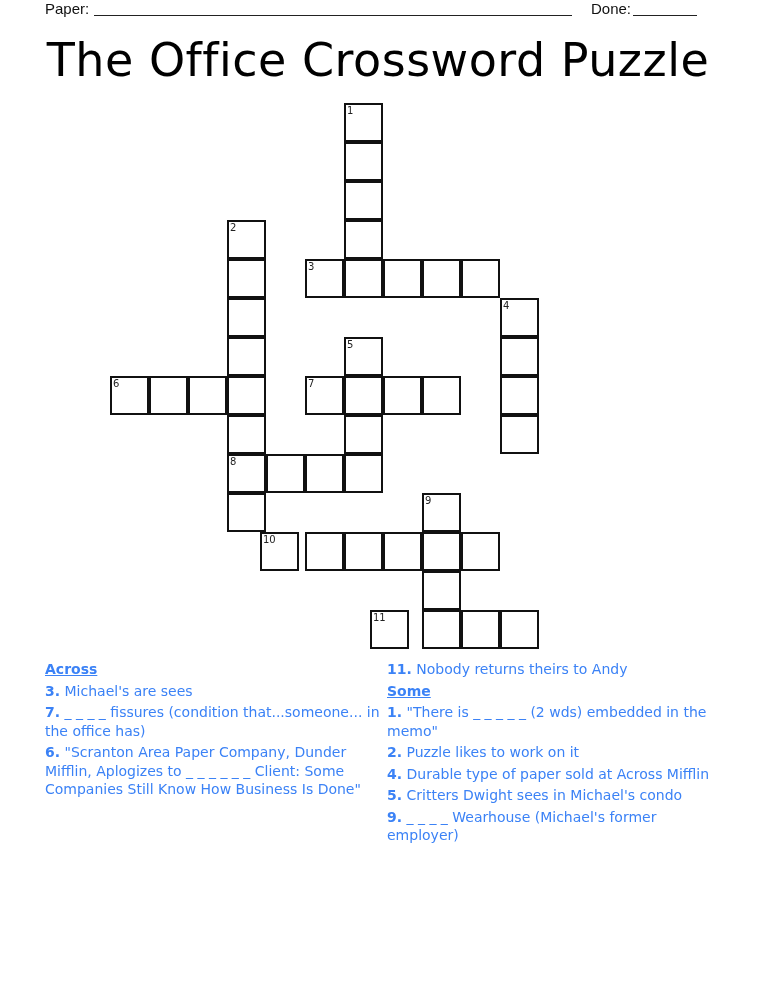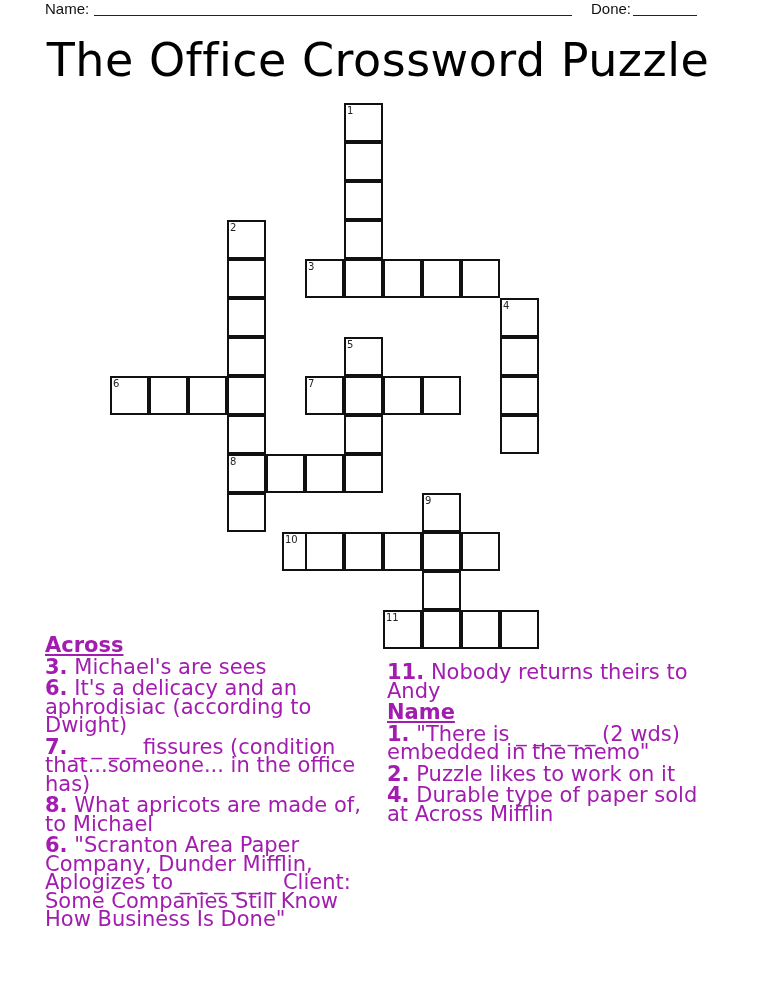--- a/index.html
+++ b/index.html
@@ -10,33 +10,33 @@
   .header-line .name-blank { position: absolute; left: 49px; top: 15px; width: 478px; border-bottom: 1px solid #222; }
   .header-line .date-label { position: absolute; left: 546px; top: 0; }
   .header-line .date-blank { position: absolute; left: 588px; top: 15px; width: 64px; border-bottom: 1px solid #222; }
   .title { position: absolute; top: 30px; left: 0; width: 756px; text-align: center;
     font-family: "DejaVu Sans", sans-serif; font-size: 46px; line-height: 60px; letter-spacing: 0.5px; color: #000; }
   .grid { position: absolute; left: 0; top: 0; width: 768px; height: 660px; }
   .cell { position: absolute; width: 39px; height: 39px; box-sizing: border-box;
     border: 2px solid #111; background: #fff; margin-left: -1px; margin-top: -1px; }
   .cell .num { position: absolute; left: 1px; top: 0px; font-family: "DejaVu Sans", sans-serif;
     font-size: 10px; line-height: 11px; color: #222; }
-  .clues { position: absolute; top: 636px; font-family: "DejaVu Sans", sans-serif;
-    font-size: 21px; line-height: 18.5px; color: #a21caf; }
+  .clues { position: absolute; top: 660px; font-family: "DejaVu Sans", sans-serif;
+    font-size: 14px; line-height: 18.5px; color: #3b82f6; }
   .clues.left { left: 45px; width: 340px; }
-  .clues.right { left: 387px; width: 330px; margin-top: 27px; }
+  .clues.right { left: 387px; width: 330px; }
   .section-head { text-decoration: underline; font-weight: bold; margin-bottom: 3px; }
   .clue { margin-bottom: 3px; }
   .clue .cnum { font-weight: bold; }
 </style>
 </head>
 <body>
 
 <div class="header-line">
-  <span class="name-label">Name:</span>
+  <span class="name-label">Paper:</span>
   <span class="name-blank"></span>
   <span class="date-label">Done:</span>
   <span class="date-blank"></span>
 </div>
 
 <div class="title">The Office Crossword Puzzle</div>
 
 <div class="grid" id="grid">
     <div class="cell" style="left: 345px; top: 104px;">
       <span class="num">1</span>
@@ -86,42 +86,42 @@
     <div class="cell" style="left: 384px; top: 377px;"></div>
     <div class="cell" style="left: 423px; top: 377px;"></div>
     <div class="cell" style="left: 267px; top: 455px;"></div>
     <div class="cell" style="left: 306px; top: 455px;"></div>
     <div class="cell" style="left: 423px; top: 494px;">
       <span class="num">9</span>
     </div>
     <div class="cell" style="left: 423px; top: 533px;"></div>
     <div class="cell" style="left: 423px; top: 572px;"></div>
     <div class="cell" style="left: 423px; top: 611px;"></div>
-    <div class="cell" style="left: 283px; top: 533px;">
+    <div class="cell" style="left: 261px; top: 533px;">
       <span class="num">10</span>
     </div>
     <div class="cell" style="left: 306px; top: 533px;"></div>
     <div class="cell" style="left: 345px; top: 533px;"></div>
     <div class="cell" style="left: 384px; top: 533px;"></div>
     <div class="cell" style="left: 462px; top: 533px;"></div>
-    <div class="cell" style="left: 384px; top: 611px;">
+    <div class="cell" style="left: 371px; top: 611px;">
       <span class="num">11</span>
     </div>
     <div class="cell" style="left: 462px; top: 611px;"></div>
     <div class="cell" style="left: 501px; top: 611px;"></div>
   </div>
 
 <div class="clues left">
   <div class="section-head">Across</div>
   <div class="clue"><span class="cnum">3.</span> <span>Michael's are sees</span></div>
-  <div class="clue"><span class="cnum">6.</span> <span>It's a delicacy and an aphrodisiac (according to Dwight)</span></div>
   <div class="clue"><span class="cnum">7.</span> <span>_ _ _ _ fissures (condition that...someone... in the office has)</span></div>
-  <div class="clue"><span class="cnum">8.</span> <span>What apricots are made of, to Michael</span></div>
   <div class="clue"><span class="cnum">6.</span> <span>"Scranton Area Paper Company, Dunder Mifflin, Aplogizes to _ _ _ _ _ _ Client: Some Companies Still Know How Business Is Done"</span></div>
 </div>
 
 <div class="clues right">
   <div class="clue"><span class="cnum">11.</span> <span>Nobody returns theirs to Andy</span></div>
-  <div class="section-head">Name</div>
+  <div class="section-head">Some</div>
   <div class="clue"><span class="cnum">1.</span> <span>"There is _ _ _ _ _ (2 wds) embedded in the memo"</span></div>
   <div class="clue"><span class="cnum">2.</span> <span>Puzzle likes to work on it</span></div>
   <div class="clue"><span class="cnum">4.</span> <span>Durable type of paper sold at Across Mifflin</span></div>
+  <div class="clue"><span class="cnum">5.</span> <span>Critters Dwight sees in Michael's condo</span></div>
+  <div class="clue"><span class="cnum">9.</span> <span>_ _ _ _ Wearhouse (Michael's former employer)</span></div>
 </div>
 
 </body></html>

